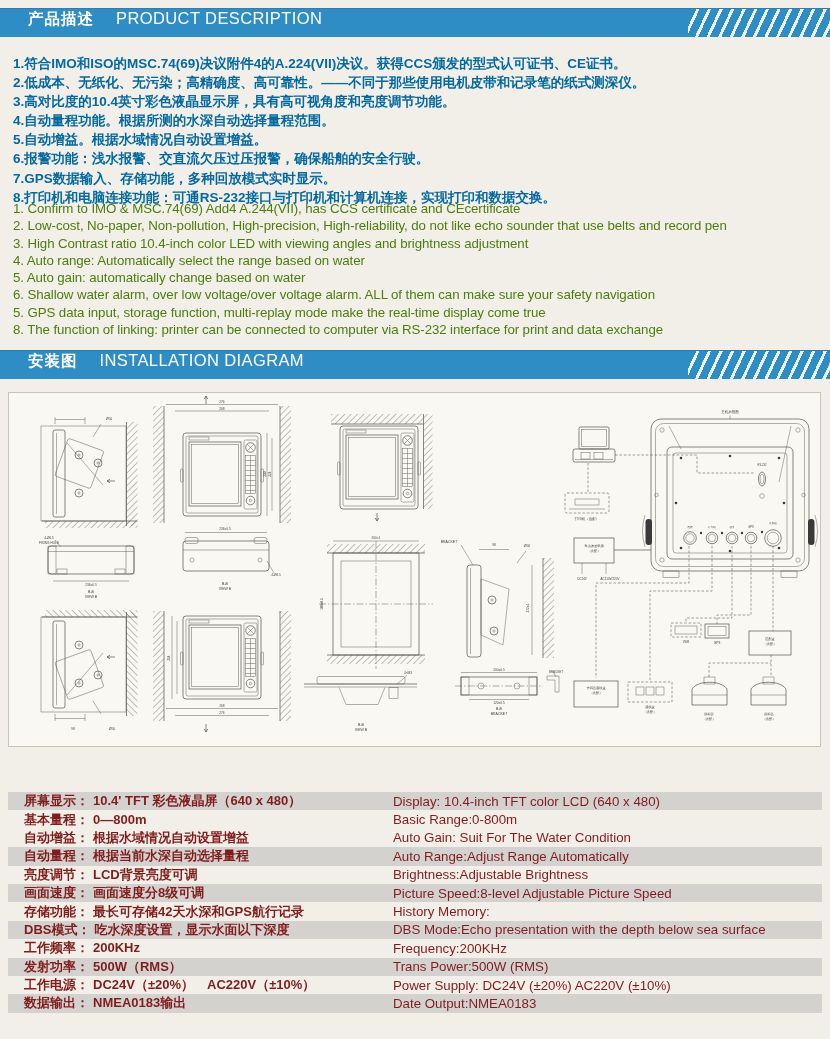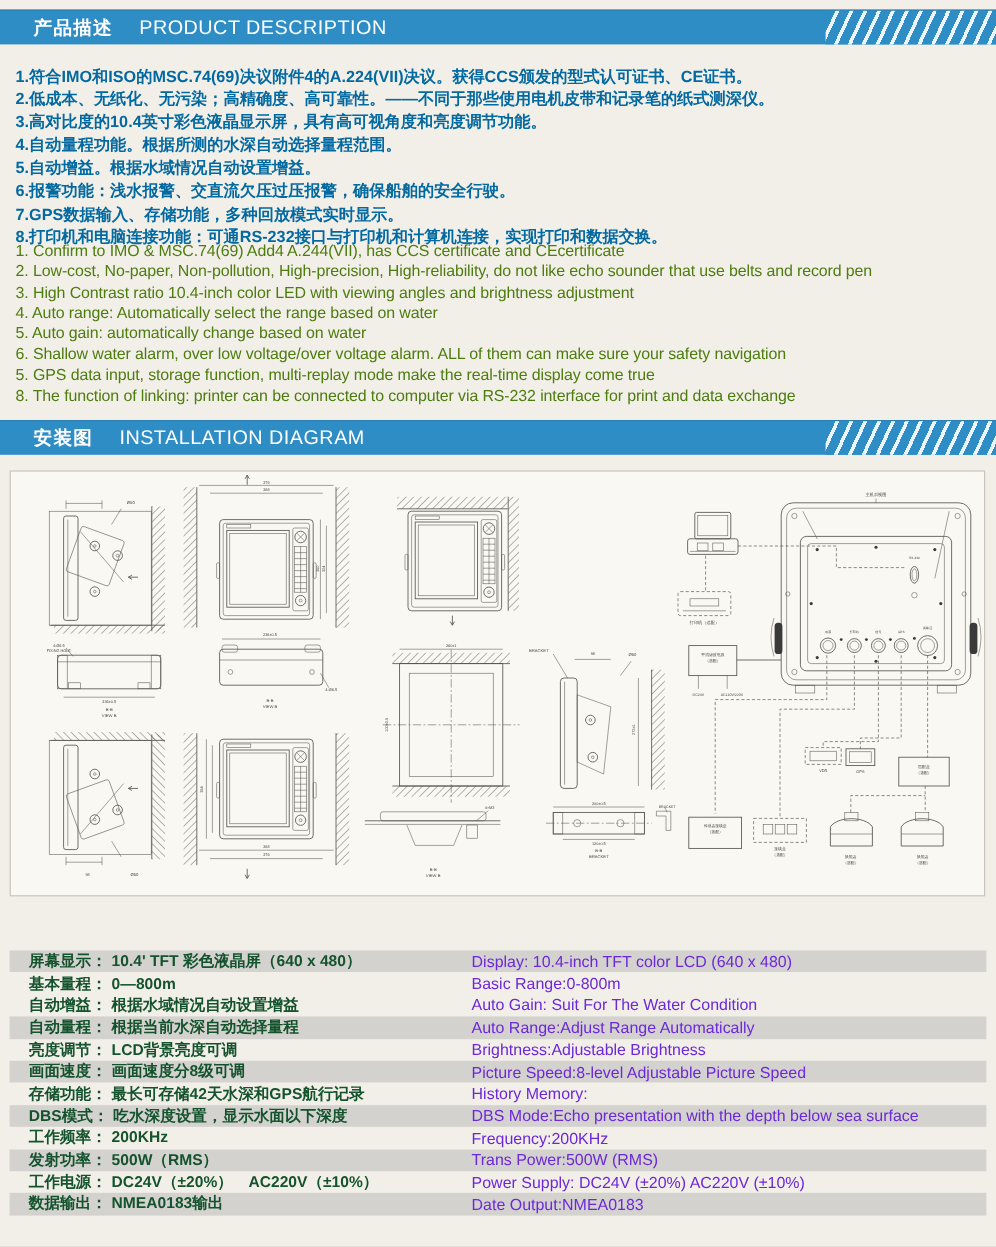--- a/index.html
+++ b/index.html
@@ -7,21 +7,21 @@
   .page{
     position:relative;width:830px;height:1039px;margin:0 auto;
     background:#f2efe8;overflow:hidden;
     font-family:"Liberation Sans","DejaVu Sans",sans-serif;
     color:#222;
   }
   
   .bar{
     position:absolute;left:0;right:0;height:29px;
     background:#2e8dc5;
-    display:flex;align-items:center;
+    display:flex;
     padding-left:28px;box-sizing:border-box;
     border-top:1px solid #2a7fb4;
   }
   .bar-zh{color:#fff;font-size:15.5px;font-weight:bold;letter-spacing:1px;}
   .bar-en{color:#fff;font-size:16.5px;font-weight:normal;margin-left:22px;letter-spacing:.4px;}
   .bar-stripes{
     position:absolute;right:0;top:0;bottom:0;width:142px;
     background:repeating-linear-gradient(115deg,#2e8dc5 0 7.5px,#ecf5fb 7.5px 10.5px);
   }
   
@@ -45,23 +45,23 @@
   svg .h{fill:url(#h);stroke:none;}
   svg .f{fill:#3a3a3a;stroke:none;}
   svg text{fill:#49453f;stroke:none;font-family:"Liberation Sans",sans-serif;text-anchor:middle;}
   
   .spec-table{position:absolute;top:792px;left:8px;width:814px;}
   .spec-row{
     display:grid;grid-template-columns:385px 1fr;
     height:18.4px;align-items:center;font-size:13px;
   }
   .spec-row.g{background:#d4d2cf;}
-  .spec-left{padding-left:16px;font-weight:bold;color:#14532d;white-space:nowrap;}
+  .spec-left{padding-left:16px;font-weight:bold;color:#7f1d1d;white-space:nowrap;}
   .spec-left .spec-label{margin-right:4px;}
-  .spec-right{color:#6d28d9;white-space:nowrap;font-size:13.3px;}
+  .spec-right{color:#7f1d1d;white-space:nowrap;font-size:13.3px;}
 </style>
 </head>
 <body>
 
 <div class="page">
 
   <header class="bar" style="top:8px">
     <span class="bar-zh">产品描述</span>
     <span class="bar-en">PRODUCT DESCRIPTION</span>
     <span class="bar-stripes"></span>

